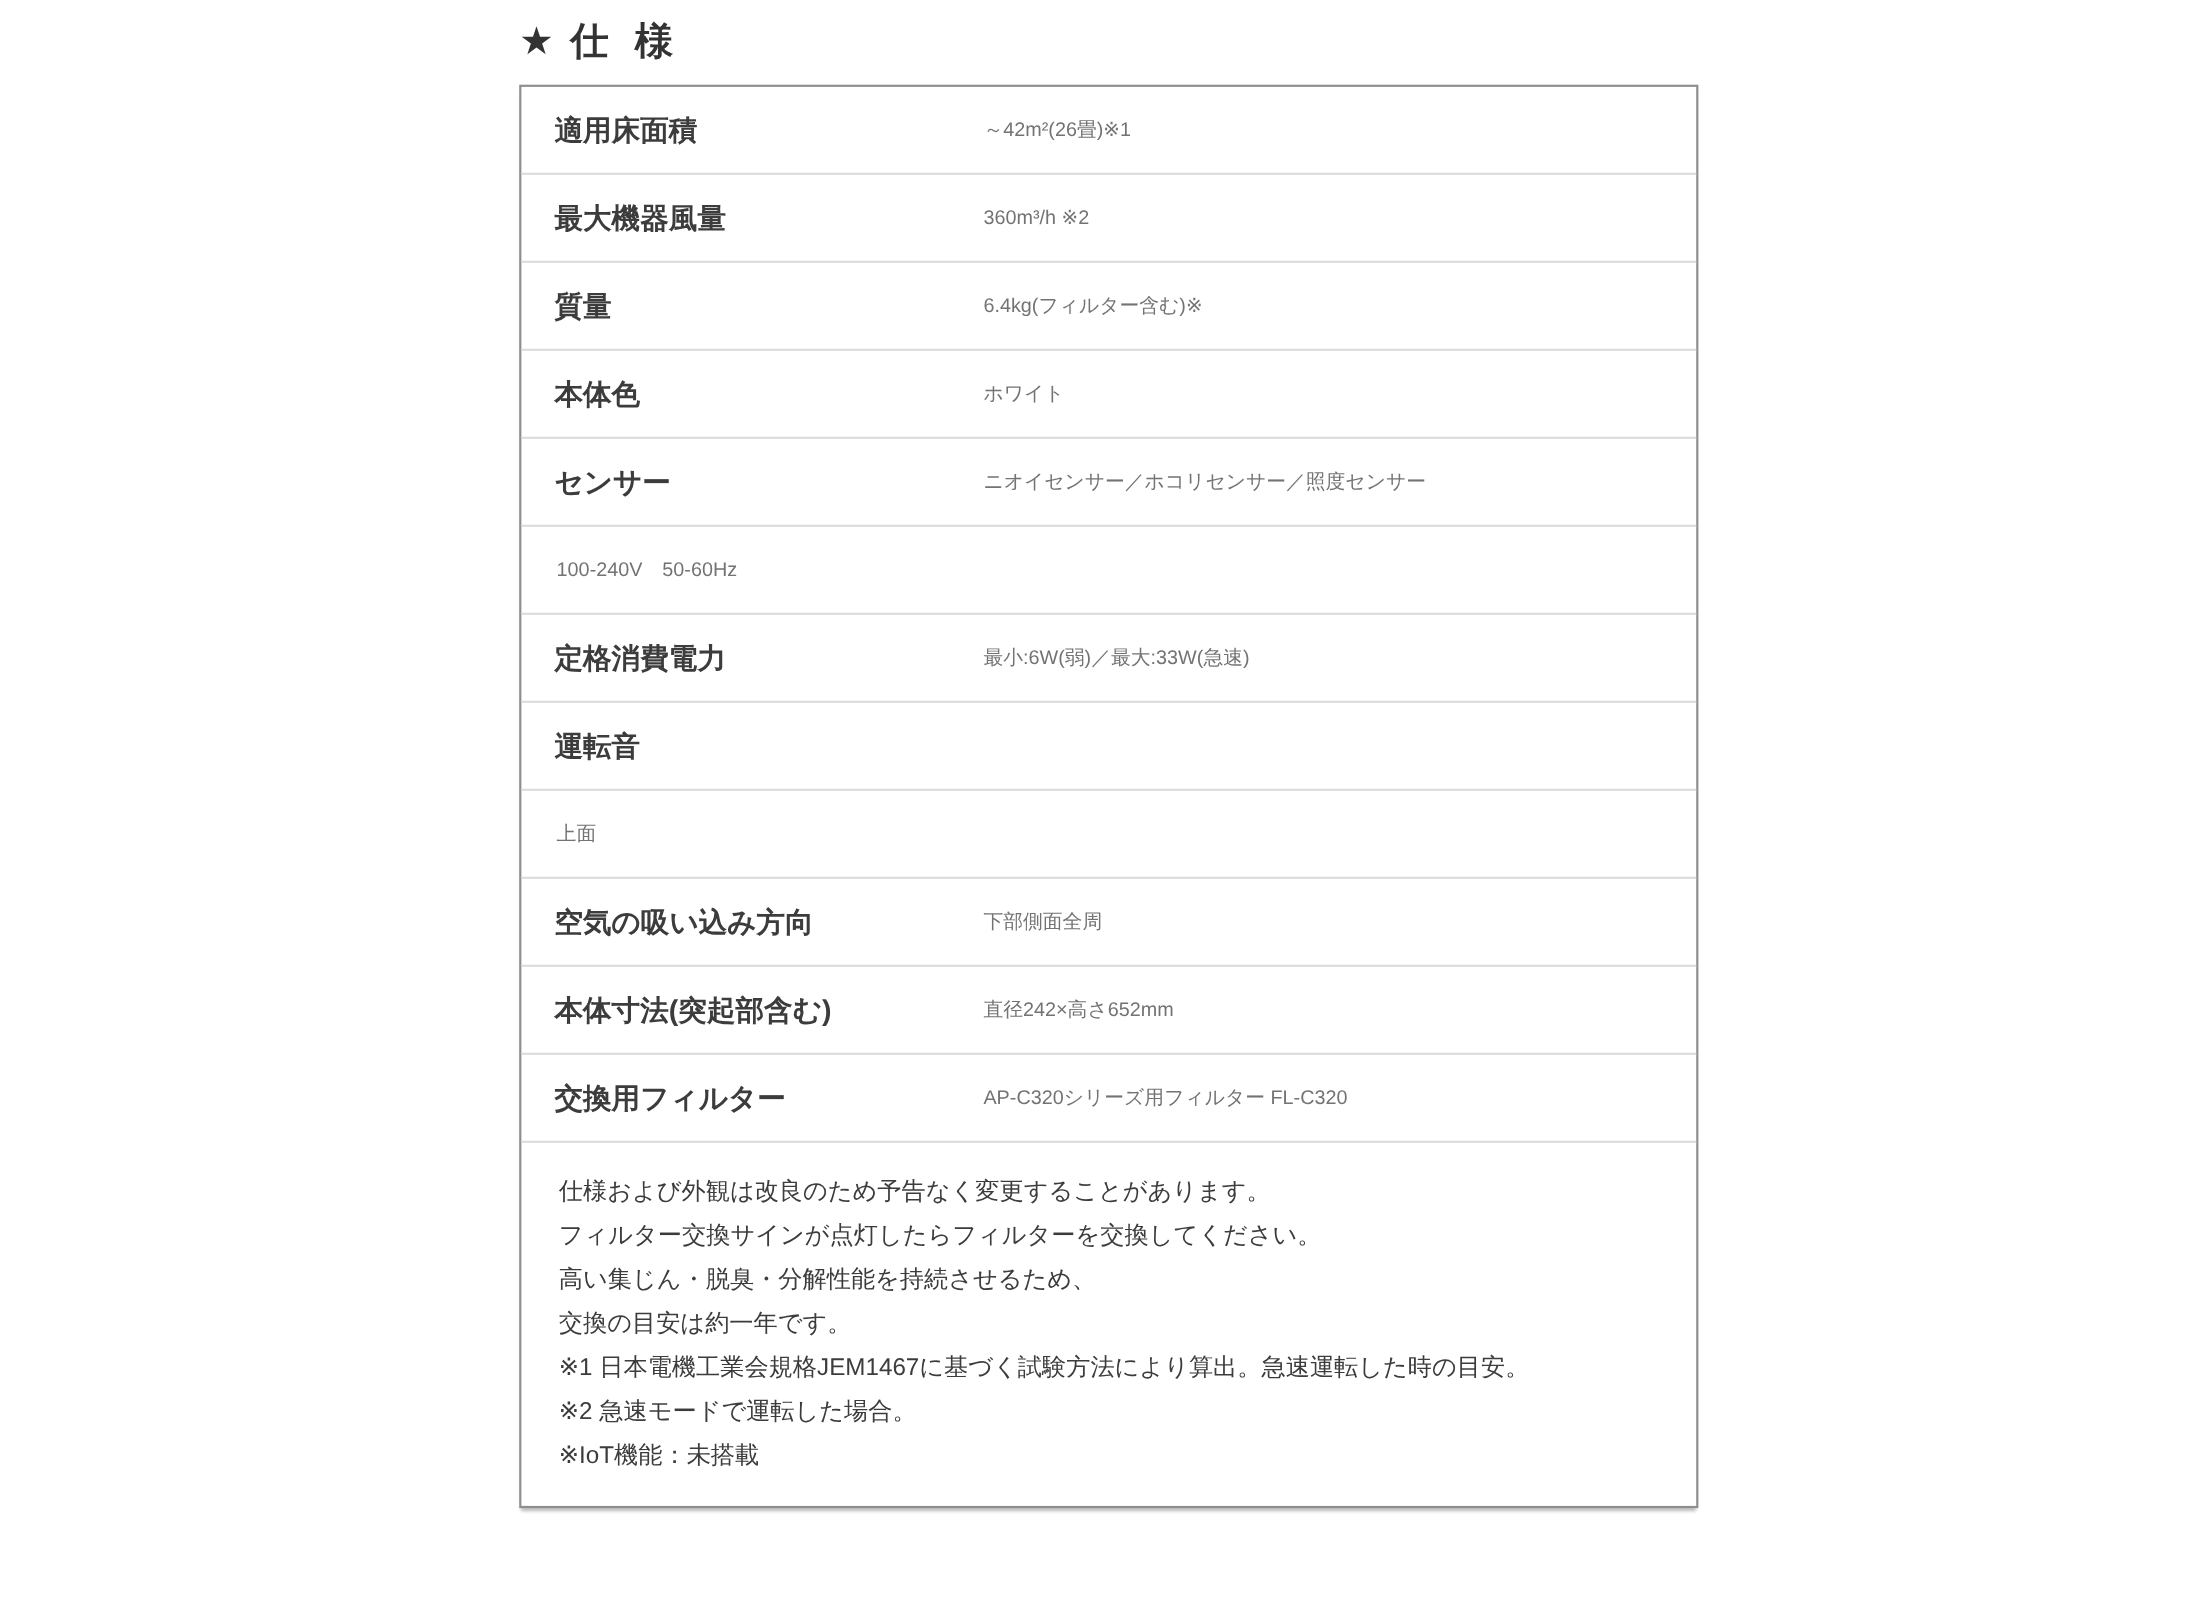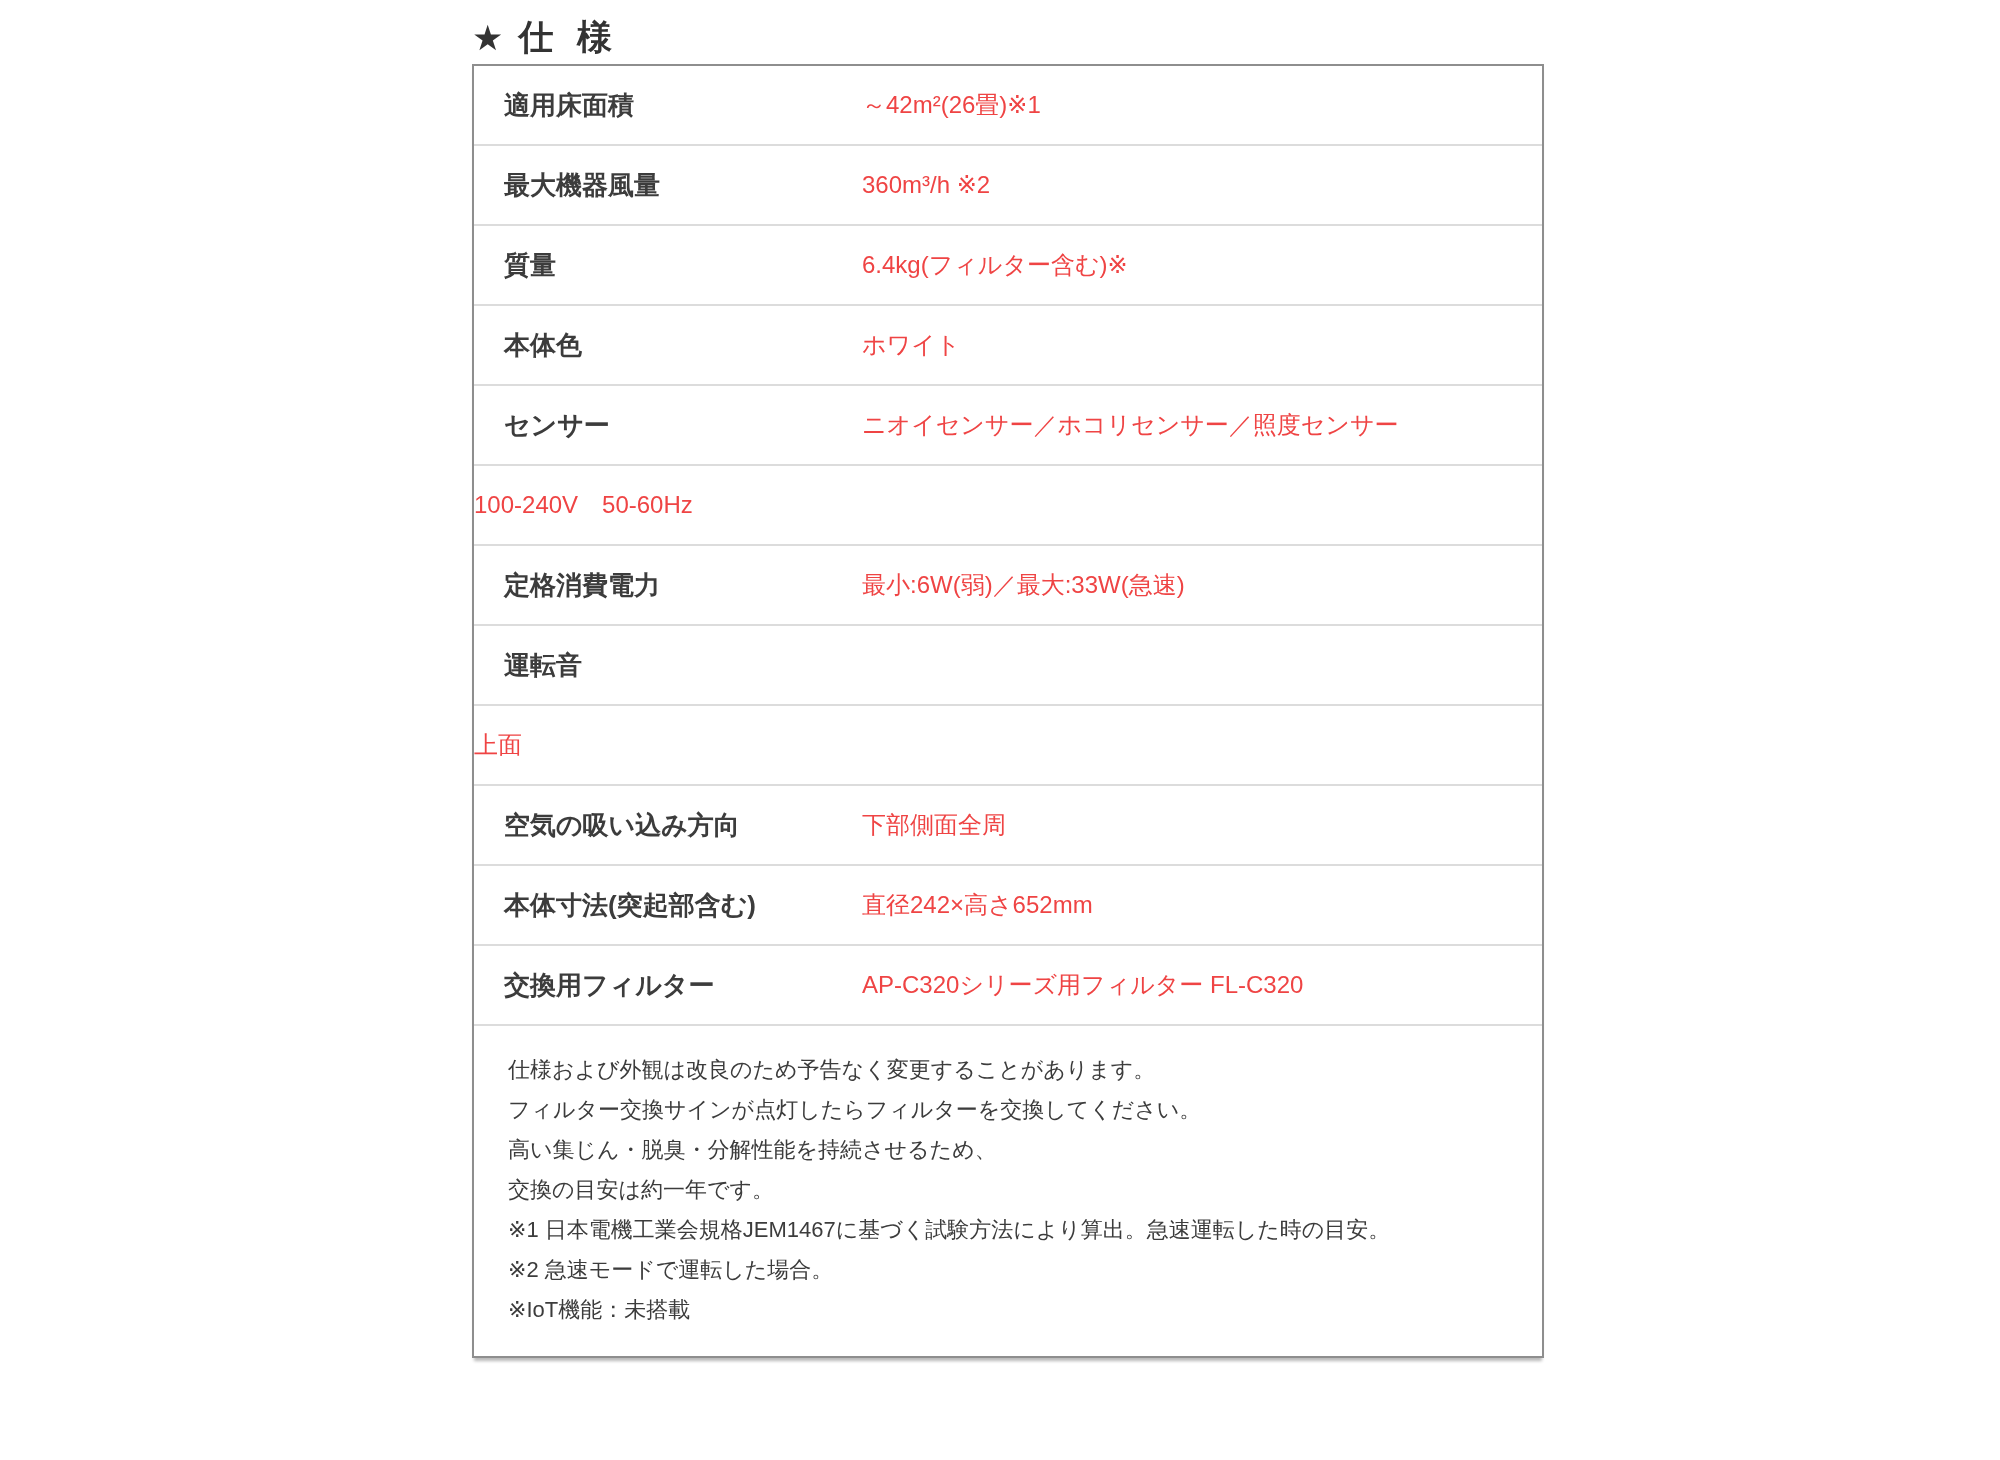--- a/index.html
+++ b/index.html
@@ -28,21 +28,21 @@
     display: flex;
     align-items: center;
   }
   .title .star {
     margin-right: 8px;
     font-weight: 400;
   }
   .spec-table {
     position: absolute;
     left: 472px;
-    top: 64px;
+    top: 77px;
     width: 1072px;
     box-sizing: border-box;
     border: 2px solid #8e8e8e;
     background: #ffffff;
     box-shadow: 0 5px 3px -2px rgba(0,0,0,0.28);
   }
   .spec-row {
     display: flex;
     align-items: center;
     height: 78px;
@@ -53,24 +53,25 @@
     flex-shrink: 0;
     box-sizing: border-box;
     padding-left: 30px;
     font-size: 26px;
     font-weight: 600;
     color: #3c3c3c;
     white-space: nowrap;
   }
   .spec-value {
     flex: 1;
-    font-size: 24px;
+    font-size: 18px;
     font-weight: 400;
-    color: #ef4444;
+    color: #737373;
     white-space: nowrap;
+    margin-left: 32px;
   }
   .spec-notes {
     padding: 24px 10px 26px 34px;
   }
   .spec-notes p {
     margin: 0;
     font-size: 22px;
     line-height: 40px;
     font-weight: 400;
     color: #3c3c3c;

